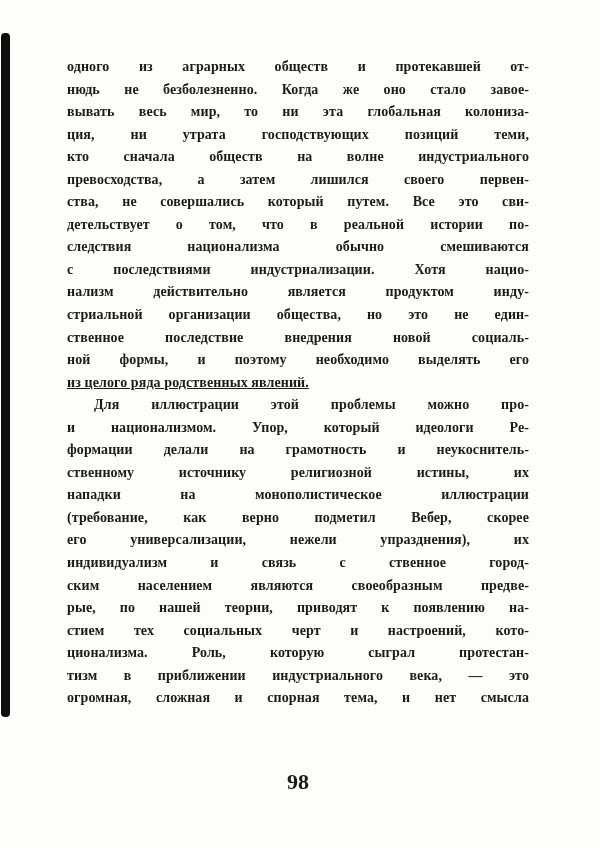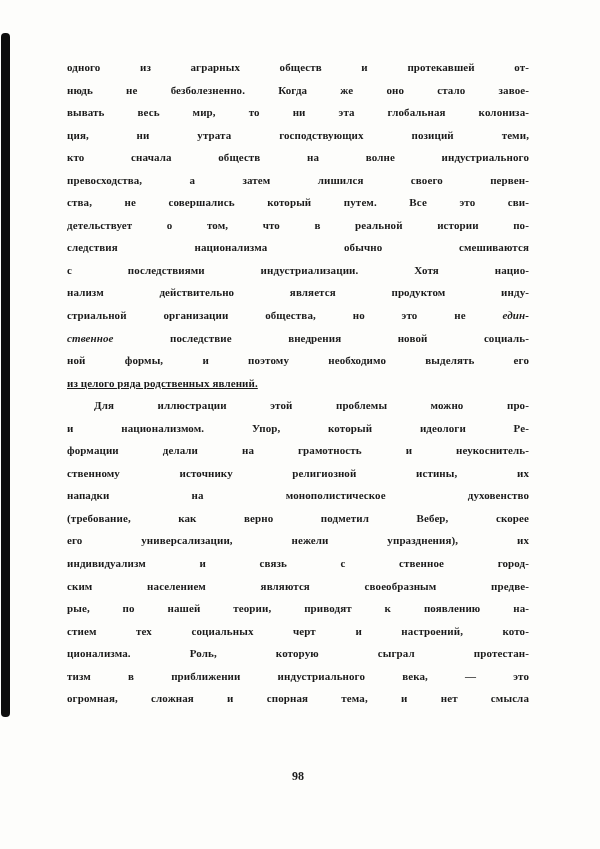--- a/index.html
+++ b/index.html
@@ -23,50 +23,49 @@
     height: 684px;
     background: #0d0d0d;
     border-radius: 4px;
   }
   .text-block {
     position: absolute;
     left: 67px;
     top: 56px;
     width: 462px;
     color: #1b1b1b;
-    font-size: 11px;
+    font-size: 14px;
     font-weight: 700;
     letter-spacing: 0.1px;
   }
   .line {
     height: 22.55px;
     line-height: 22.55px;
     text-align: justify;
     text-align-last: justify;
     overflow: hidden;
     white-space: normal;
   }
   .line.para-end {
     text-align-last: left;
     text-decoration: underline;
   }
   .line.indent {
     padding-left: 27px;
   }
   .line .it {
-    font-style: italic;
   }
   .page-number {
     position: absolute;
     left: 67px;
     top: 769px;
     width: 462px;
     text-align: center;
     color: #1b1b1b;
-    font-size: 12px;
+    font-size: 22px;
     font-weight: 700;
   }
 </style>
 </head>
 <body>
 
 <div class="page">
   <div class="gutter-line"></div>
   <div class="text-block" id="text-block">
       <div class="line"><span>одного из аграрных обществ и протекавшей от-</span></div>
@@ -81,21 +80,21 @@
       <div class="line"><span>с последствиями индустриализации. Хотя нацио-</span></div>
       <div class="line"><span>нализм действительно является продуктом инду-</span></div>
       <div class="line"><span>стриальной организации общества, но это не </span><span class="it">един-</span></div>
       <div class="line"><span class="it">ственное</span><span> последствие внедрения новой социаль-</span></div>
       <div class="line"><span>ной формы, и поэтому необходимо выделять его</span></div>
       <div class="line para-end"><span>из целого ряда родственных явлений.</span></div>
       <div class="line indent"><span>Для иллюстрации этой проблемы можно про-</span></div>
       <div class="line"><span>и национализмом. Упор, который идеологи Ре-</span></div>
       <div class="line"><span>формации делали на грамотность и неукоснитель-</span></div>
       <div class="line"><span>ственному источнику религиозной истины, их</span></div>
-      <div class="line"><span>нападки на монополистическое духовенство</span></div>
+      <div class="line"><span>нападки на монополистическое иллюстрации</span></div>
       <div class="line"><span>(требование, как верно подметил Вебер, скорее</span></div>
       <div class="line"><span>его универсализации, нежели упразднения), их</span></div>
       <div class="line"><span>индивидуализм и связь с ственное город-</span></div>
       <div class="line"><span>ским населением являются своеобразным предве-</span></div>
       <div class="line"><span>рые, по нашей теории, приводят к появлению на-</span></div>
       <div class="line"><span>стием тех социальных черт и настроений, кото-</span></div>
       <div class="line"><span>ционализма. Роль, которую сыграл протестан-</span></div>
       <div class="line"><span>тизм в приближении индустриального века, — это</span></div>
       <div class="line"><span>огромная, сложная и спорная тема, и нет смысла</span></div>
     </div>

